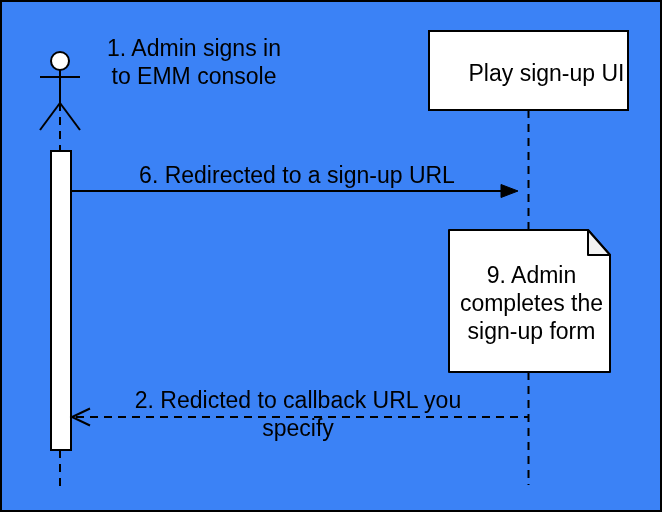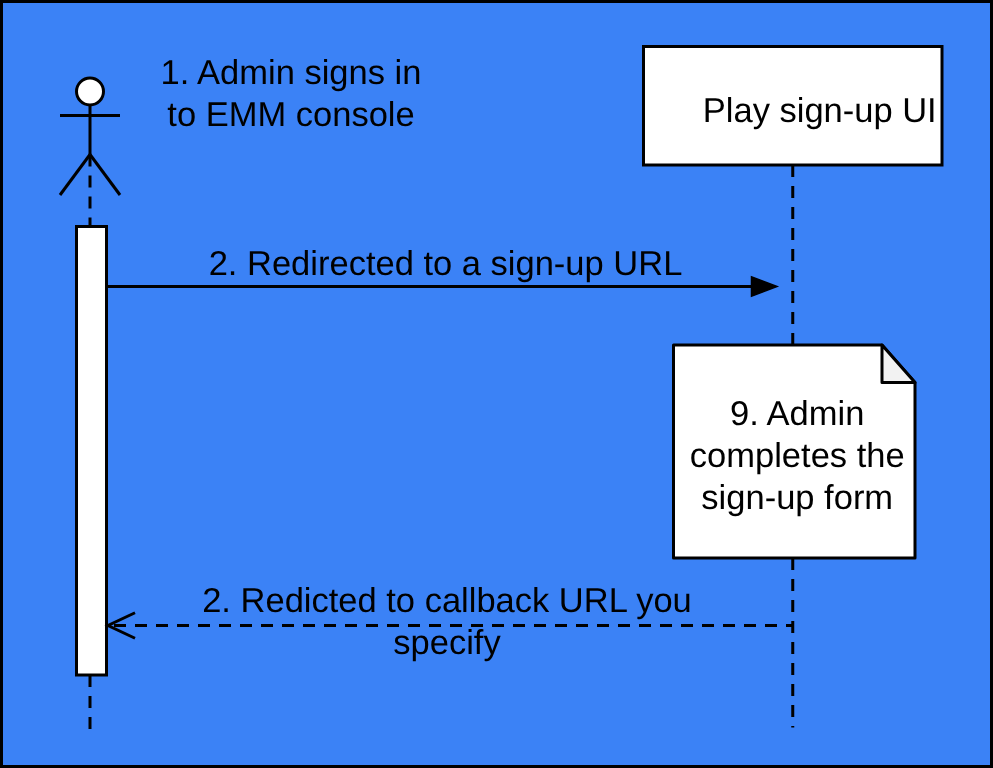--- a/index.html
+++ b/index.html
@@ -77,21 +77,21 @@
       <line x1="76" y1="417" x2="528" y2="417" stroke="#000000" stroke-width="2" stroke-dasharray="8 6"></line>
       <path d="M90,408.5 L72,417 L90,425.5" fill="none" stroke="#000000" stroke-width="2"></path>
     </g>
   </svg>
 
   <div class="label" style="left:82px; top:32px; width:220px;">1. Admin signs in
 to EMM console</div>
 
   <div class="label flex-center" style="left:429px; top:31px; width:199px; height:79px;margin-left:16px;">Play sign-up UI</div>
 
-  <div class="label" style="left:95px; top:159px; width:400px;">2. Redirected to a sign-up URL</div>
+  <div class="label" style="left:95px; top:159px; width:400px;">6. Redirected to a sign-up URL</div>
 
   <div class="label flex-center" style="left:449px; top:230px; width:161px; height:142px;">9. Admin
 completes the
 sign-up form</div>
 
   <div class="label" style="left:96px; top:384px; width:400px;">2. Redicted to callback URL you specify</div>
 
 </div>
 
 </body></html>

